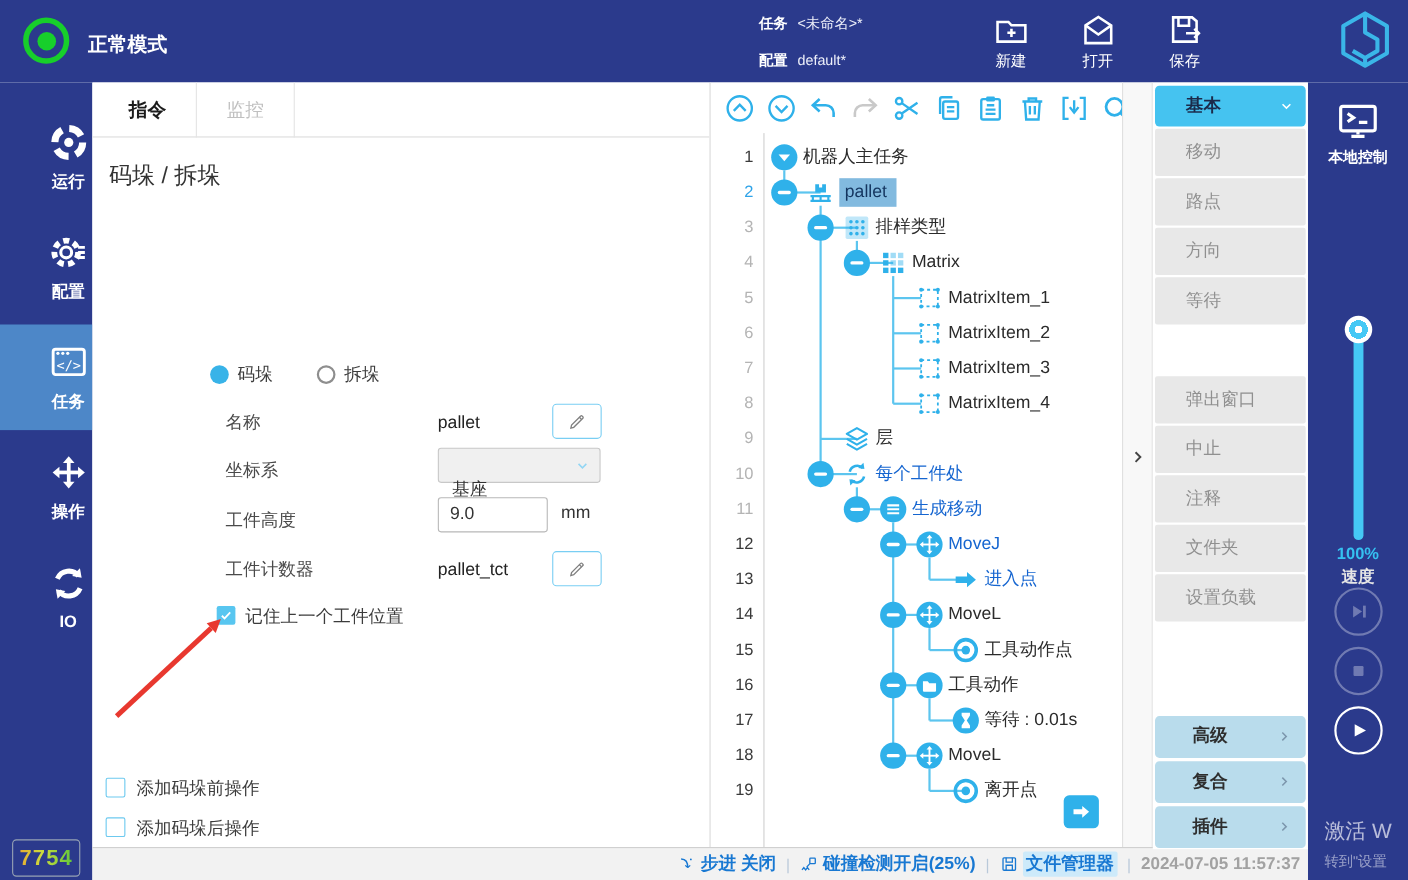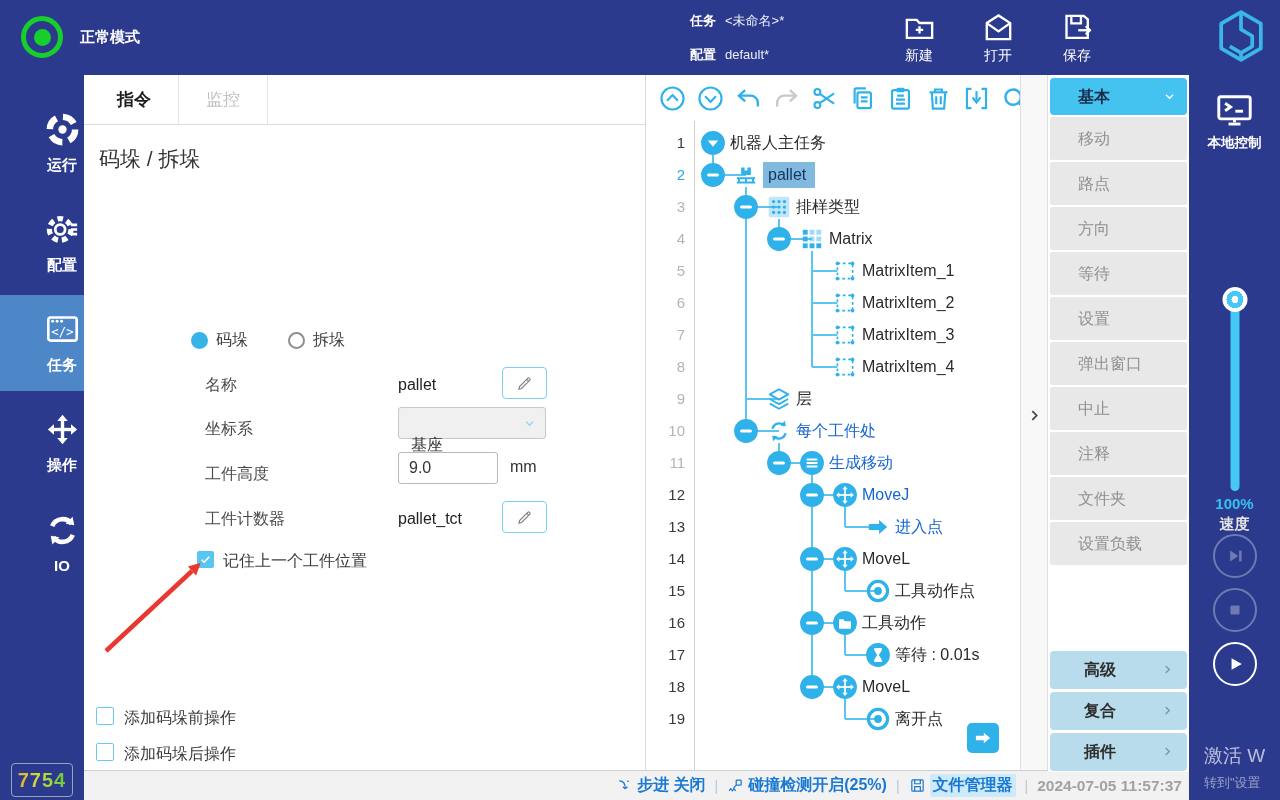--- a/index.html
+++ b/index.html
@@ -6,21 +6,21 @@
   *{margin:0;padding:0;box-sizing:border-box;}
   html,body{width:1280px;height:800px;overflow:hidden;background:#fff;
     font-family:"Liberation Sans","DejaVu Sans",sans-serif;}
   svg{display:block;}
 
   
   #topbar{position:absolute;left:0;top:0;width:1280px;height:75px;background:var(--navy);}
   #mode-ind{position:absolute;left:21px;top:16px;width:42px;height:42px;border-radius:50%;
     border:5px solid #17cf2b;display:flex;align-items:center;justify-content:center;}
   #mode-ind .dot{width:17px;height:17px;border-radius:50%;background:#17cf2b;}
-  #mode-text{position:absolute;left:80px;top:28px;color:#fff;font-size:15px;font-weight:700;}
+  #mode-text{position:absolute;left:80px;top:28px;color:#fff;font-size:18px;font-weight:700;}
   .task-line{position:absolute;left:690px;color:#fff;font-size:13px;white-space:nowrap;}
   .task-line b{font-weight:700;margin-right:9px;}
   .task-line span{font-weight:400;color:#eef0fa;}
   #task-line1{top:12px;} #task-line2{top:46px;}
   .tb-action{position:absolute;top:11px;width:72px;text-align:center;color:#fff;cursor:pointer;}
   .tb-action svg{width:33px;height:33px;margin:0 auto;}
   .tb-action .lbl{font-size:14px;margin-top:3px;}
   #brand-logo{position:absolute;left:1213px;top:8px;width:56px;height:56px;color:#3ab6e8;}
   #brand-logo svg{width:56px;height:56px;}
 
@@ -682,21 +682,20 @@
 </div>
 
 <div id="cmdpanel">
     <div class="cmd-header">基本<svg viewBox="0 0 24 24">
         <path d="M7 9.5l5 5 5-5" fill="none" stroke="currentColor" stroke-width="2"></path>
       </svg></div>
     <div class="cmd-item" style="top: 42px;">移动</div>
     <div class="cmd-item" style="top: 87px;">路点</div>
     <div class="cmd-item" style="top: 132px;">方向</div>
     <div class="cmd-item" style="top: 177px;">等待</div>
-    <div class="cmd-item" style="top: 222px;">设置</div>
     <div class="cmd-item" style="top: 267px;">弹出窗口</div>
     <div class="cmd-item" style="top: 312px;">中止</div>
     <div class="cmd-item" style="top: 357px;">注释</div>
     <div class="cmd-item" style="top: 402px;">文件夹</div>
     <div class="cmd-item" style="top: 447px;">设置负载</div>
     <div class="cmd-group" style="top: 576px;">高级<svg viewBox="0 0 24 24">
         <path d="M9.5 7l5 5-5 5" fill="none" stroke="currentColor" stroke-width="2"></path>
       </svg></div>
     <div class="cmd-group" style="top: 617px;">复合<svg viewBox="0 0 24 24">
         <path d="M9.5 7l5 5-5 5" fill="none" stroke="currentColor" stroke-width="2"></path>

